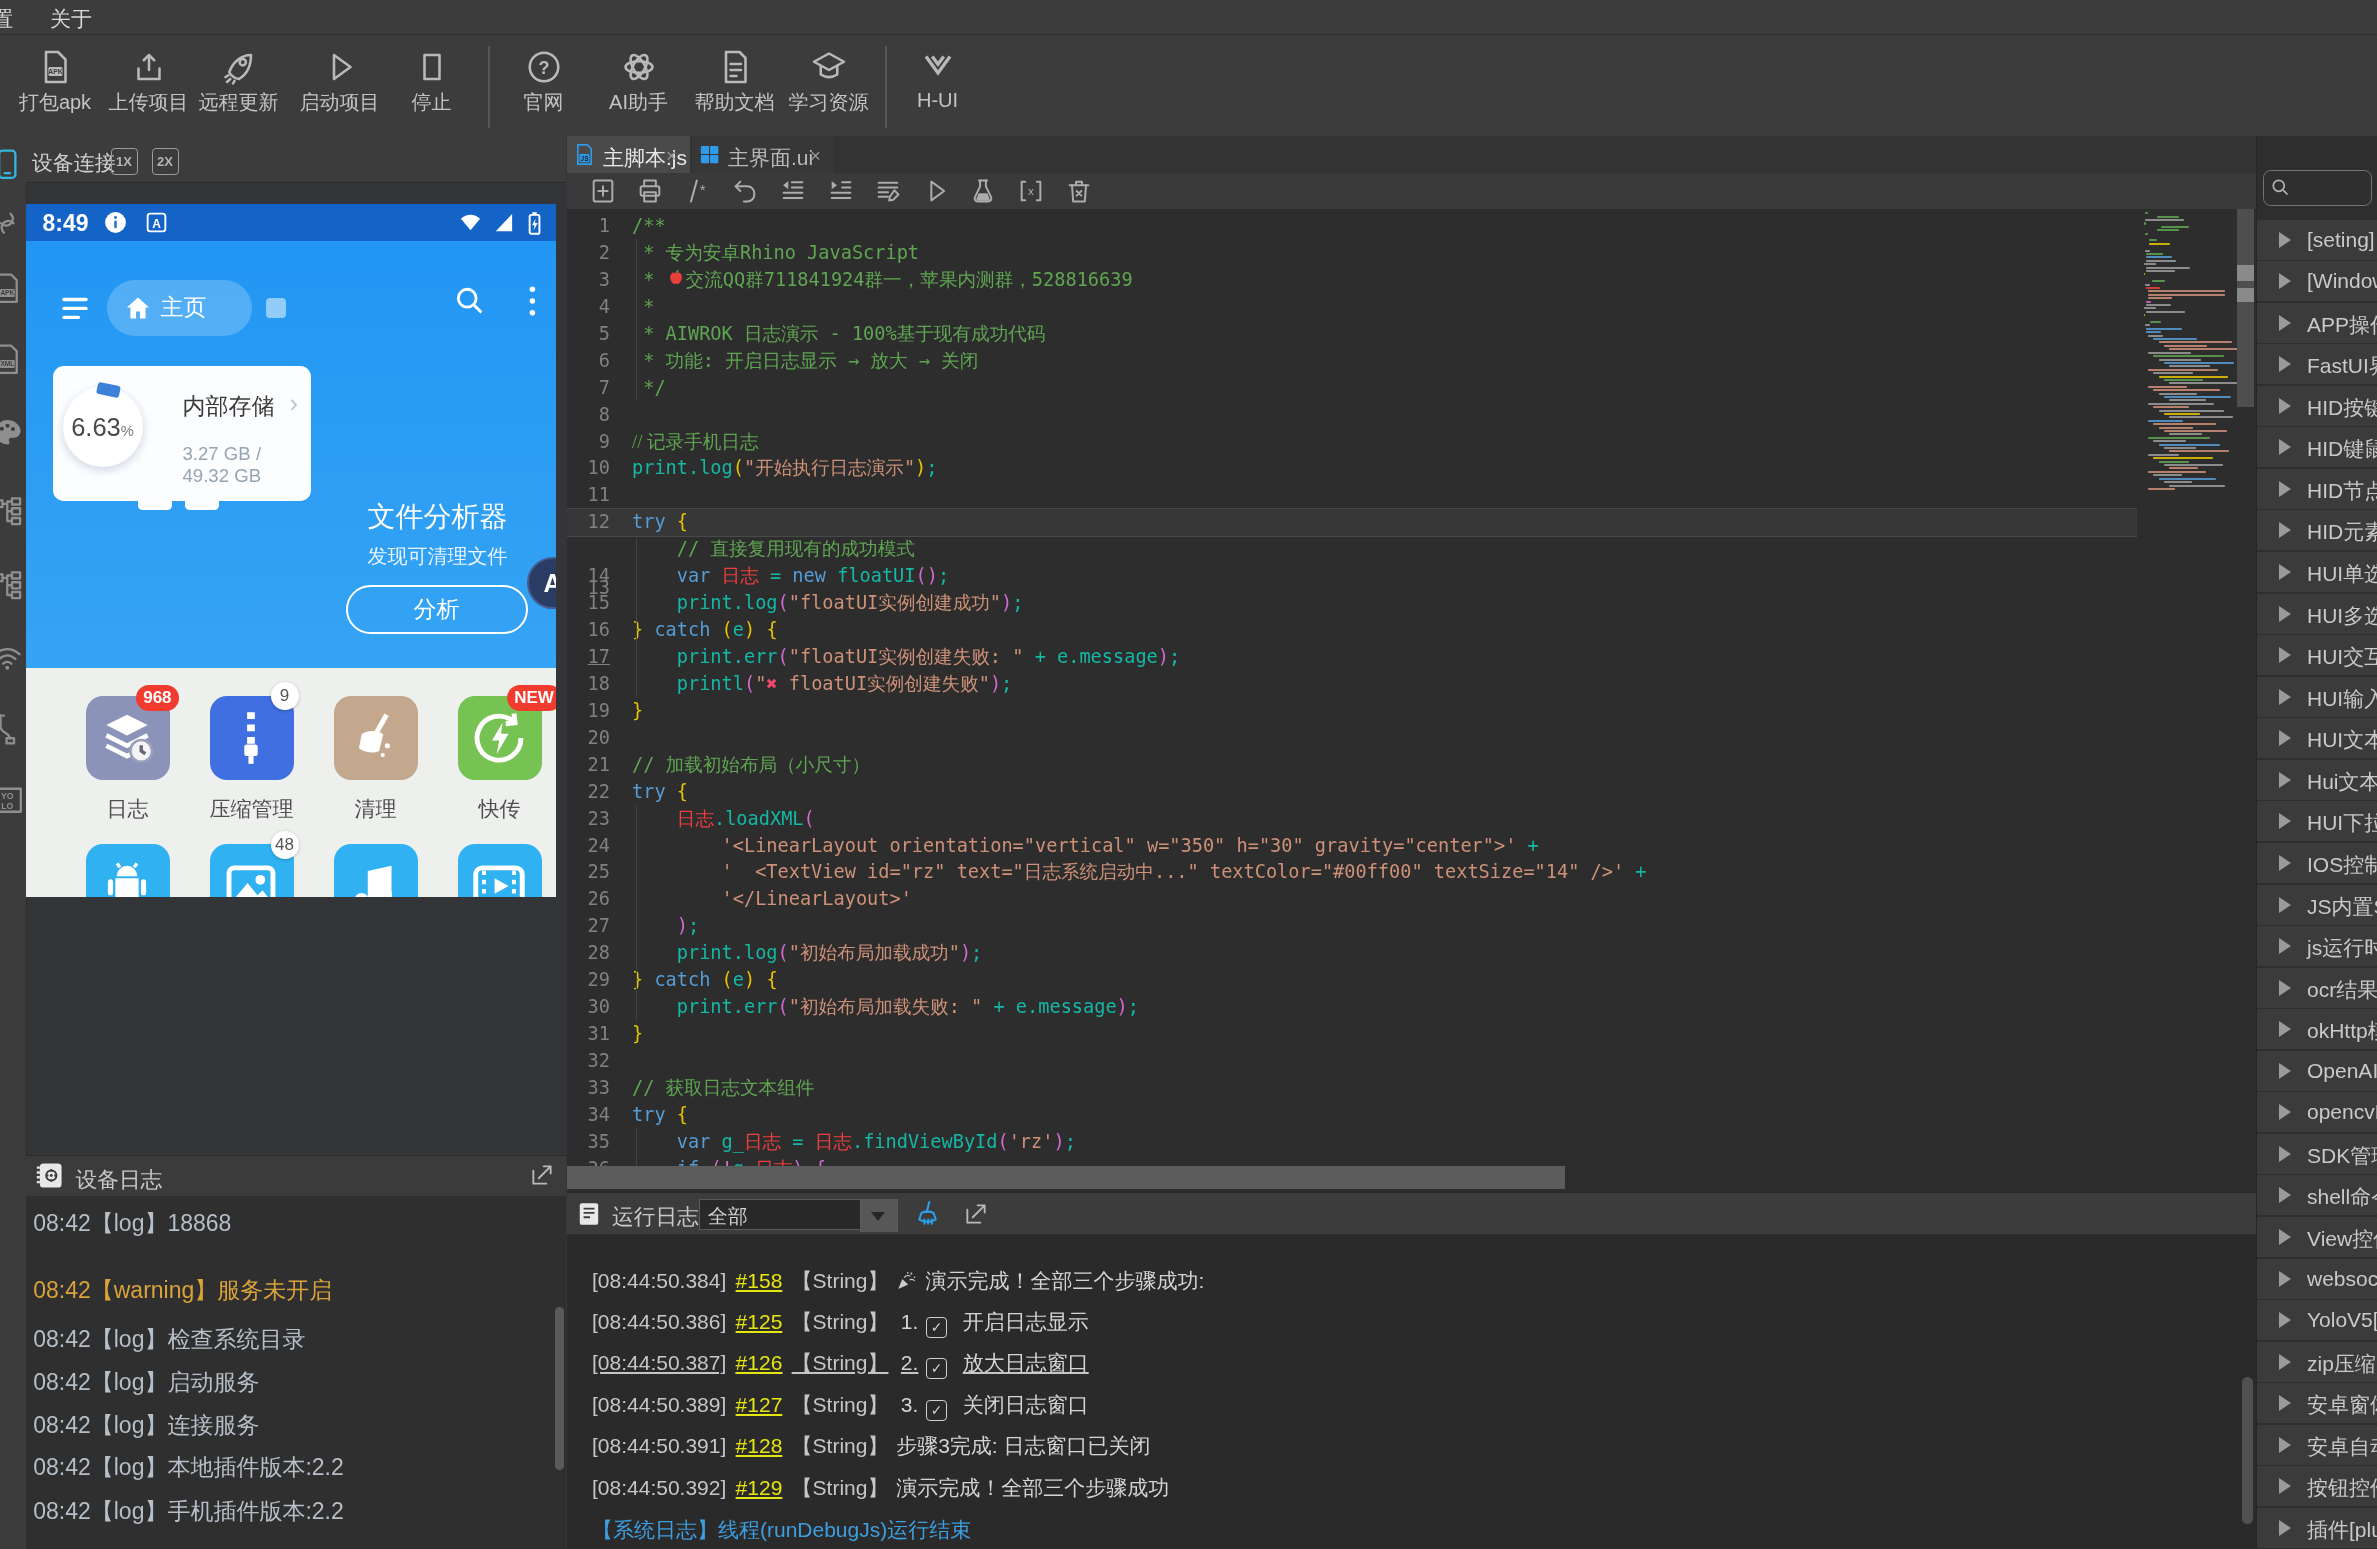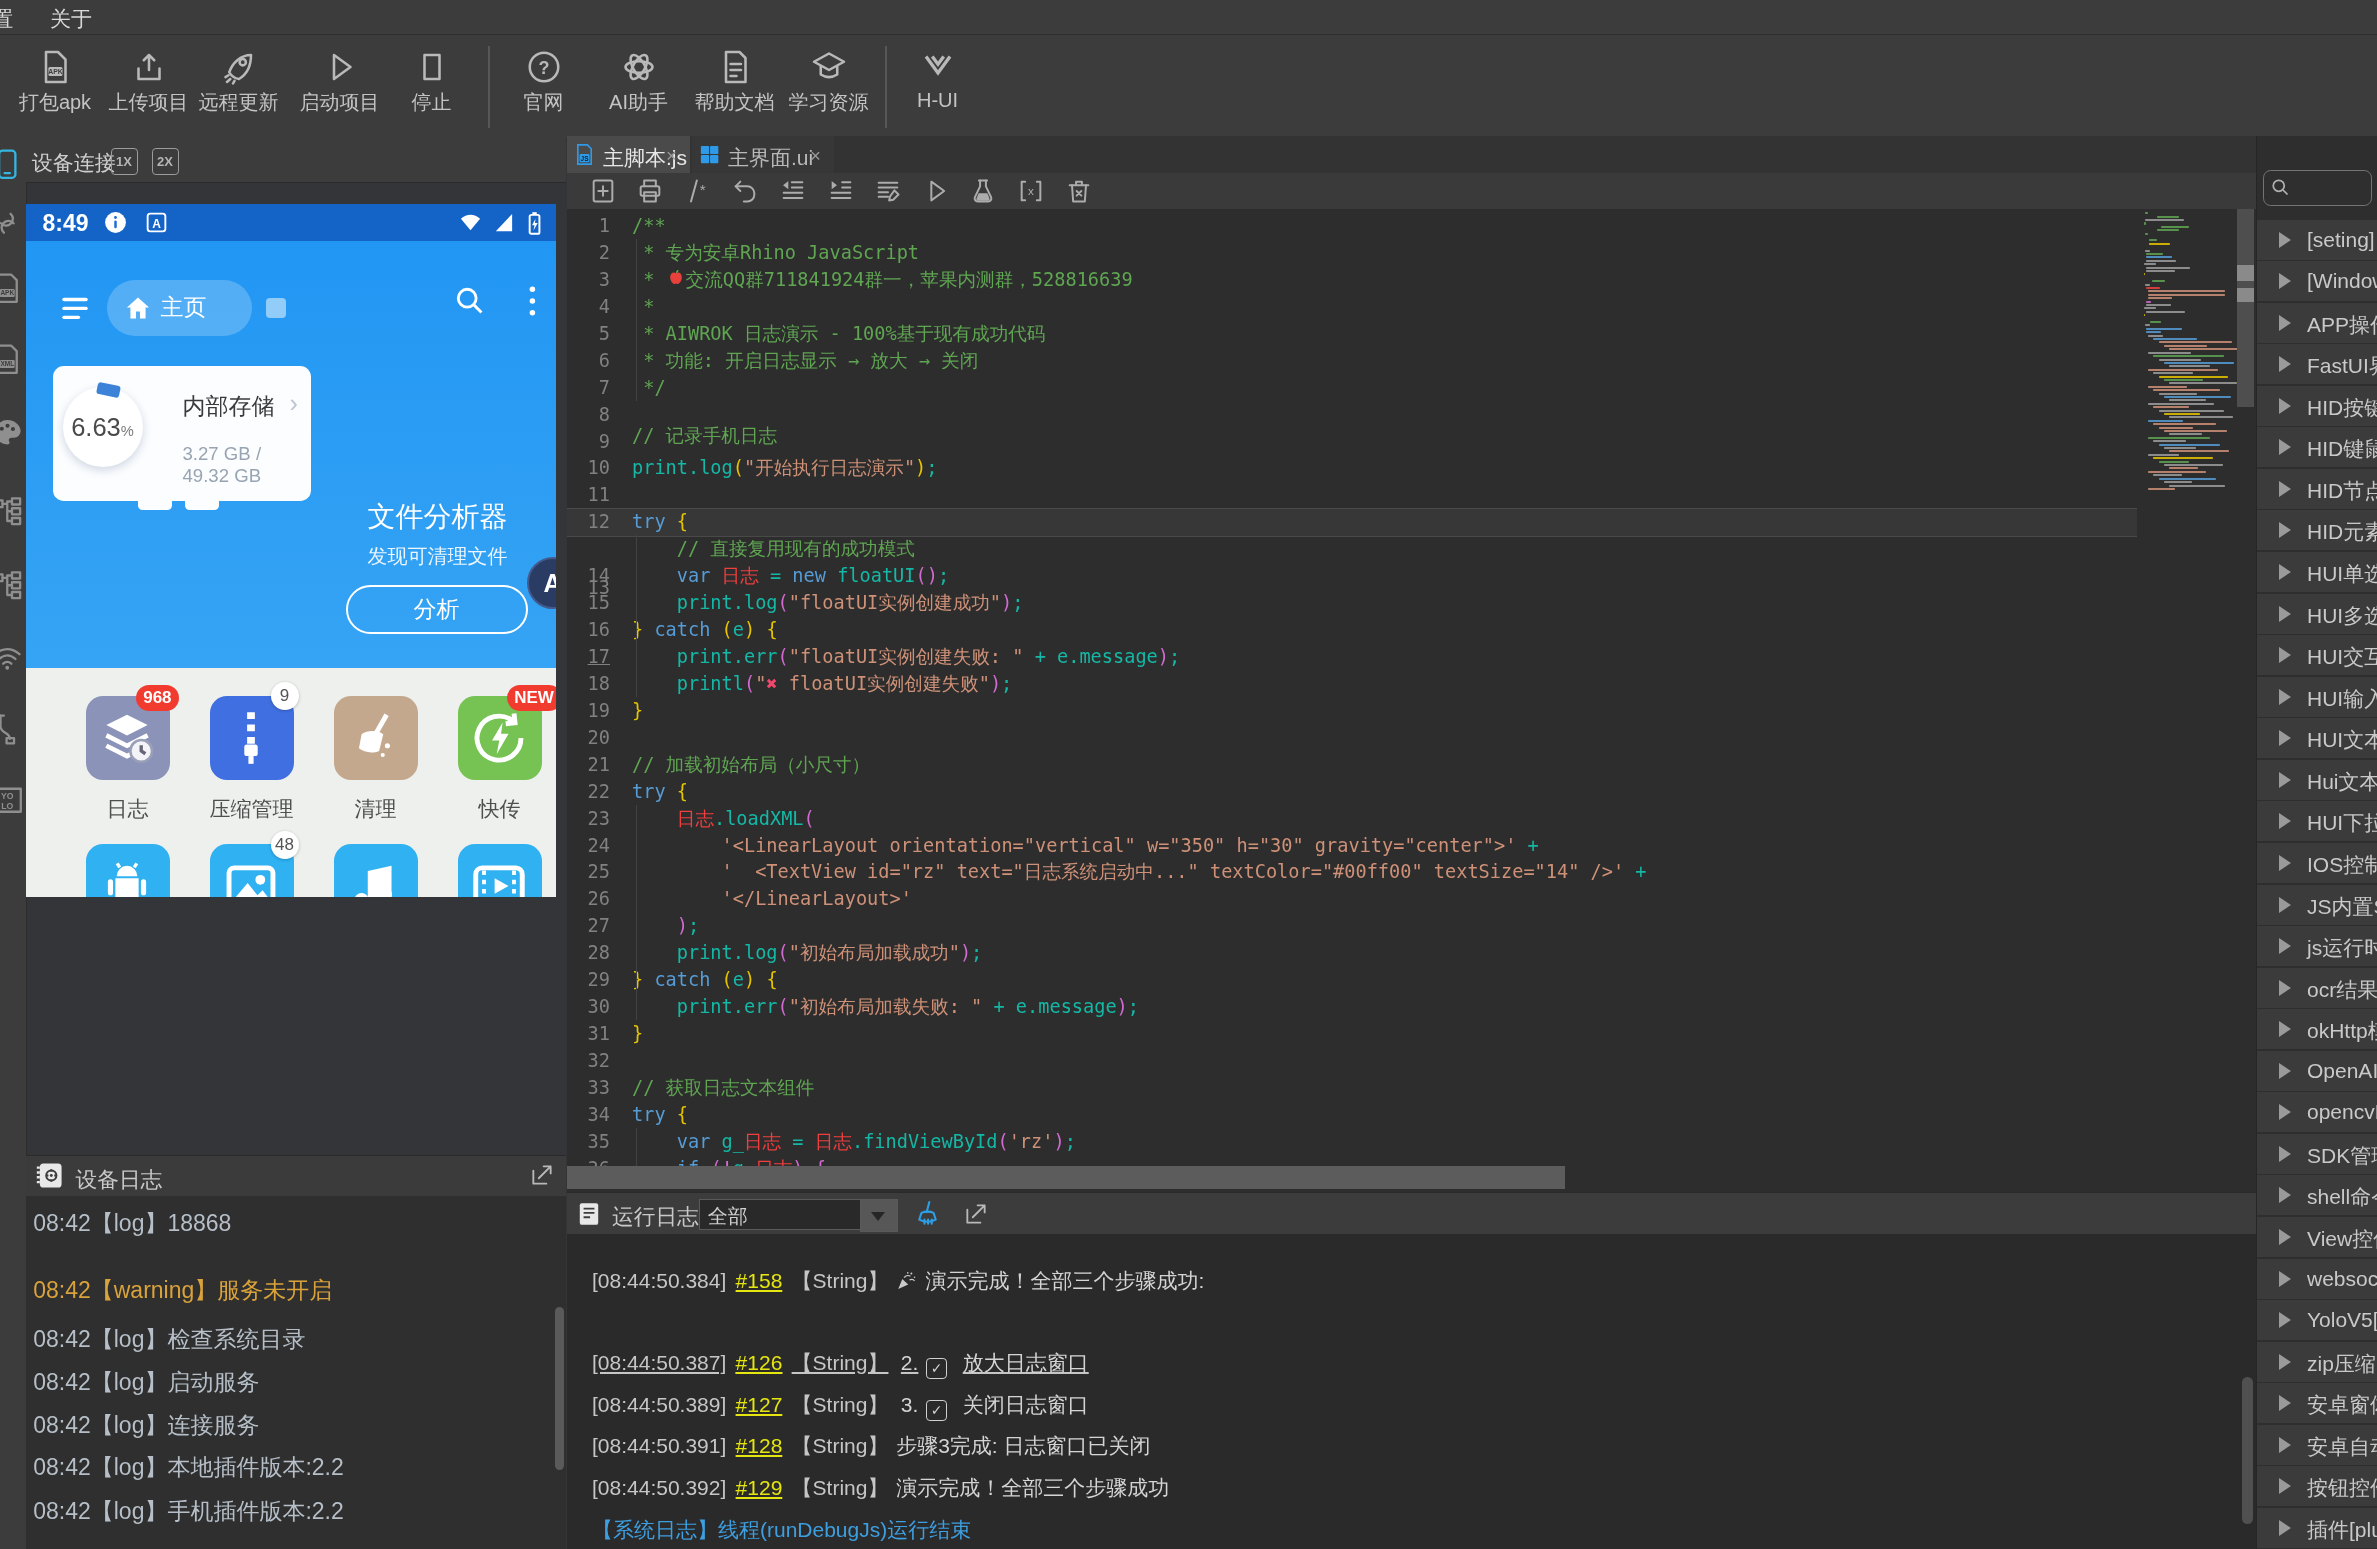--- a/index.html
+++ b/index.html
@@ -686,21 +686,21 @@
         <div class="code-line" style="top: 30px;"><span class="tk-c"> * 专为安卓Rhino JavaScript</span></div>
         <div class="code-line" style="top: 57px;"><span class="tk-c"> * </span><span style="display: inline-block; width: 20px; height: 20px; vertical-align: -2.3px;"><svg viewBox="0 0 24 24">
               <path d="M12 6.2c-3.1-2-7 .1-7 4.8 0 4 3 8.2 5.4 8.2 1 0 1.6-.5 1.6-.5s.6.5 1.6.5C16 19.2 19 15 19 11c0-4.7-3.9-6.8-7-4.8z" fill="#e8413c"></path>
               <path d="M12 6.2c-.1-1.9 1-3.6 3-4.2.1 2-1 3.7-3 4.2z" fill="#57b94c"></path>
             </svg></span><span class="tk-c">交流QQ群711841924群一，苹果内测群，528816639</span></div>
         <div class="code-line" style="top: 84px;"><span class="tk-c"> *</span></div>
         <div class="code-line" style="top: 111px;"><span class="tk-c"> * AIWROK 日志演示 - 100%基于现有成功代码</span></div>
         <div class="code-line" style="top: 138px;"><span class="tk-c"> * 功能: 开启日志显示 → 放大 → 关闭</span></div>
         <div class="code-line" style="top: 165px;"><span class="tk-c"> */</span></div>
         <div class="code-line" style="top: 192px;"></div>
-        <div class="code-line" style="top: 213px;"><span class="tk-c">// 记录手机日志</span></div>
+        <div class="code-line" style="top: 219px; font-family: Liberation Serif, serif;"><span class="tk-c">// 记录手机日志</span></div>
         <div class="code-line" style="top: 245px;"><span class="tk-w">print.log</span><span class="tk-y">(</span><span class="tk-s">"开始执行日志演示"</span><span class="tk-y">)</span><span class="tk-w">;</span></div>
         <div class="code-line" style="top: 272px;"></div>
         <div class="code-line" style="top: 299px;"><span class="tk-k">try</span><span class="tk-w"> </span><span class="tk-y">{</span></div>
         <div class="code-line" style="top: 326px;"><span class="tk-w">    </span><span class="tk-c">// 直接复用现有的成功模式</span></div>
         <div class="code-line" style="top: 353px;"><span class="tk-w">    </span><span class="tk-k">var</span><span class="tk-w"> </span><span class="tk-v">日志</span><span class="tk-w"> = </span><span class="tk-k">new</span><span class="tk-w"> floatUI</span><span class="tk-m">()</span><span class="tk-w">;</span></div>
         <div class="code-line" style="top: 380px;"><span class="tk-w">    </span><span class="tk-w">print.log</span><span class="tk-m">(</span><span class="tk-s">"floatUI实例创建成功"</span><span class="tk-m">)</span><span class="tk-w">;</span></div>
         <div class="code-line" style="top: 407px;"><span class="tk-y">}</span><span class="tk-w"> </span><span class="tk-k">catch</span><span class="tk-w"> </span><span class="tk-y">(</span><span class="tk-w">e</span><span class="tk-y">)</span><span class="tk-w"> </span><span class="tk-y">{</span></div>
         <div class="code-line" style="top: 434px;"><span class="tk-w">    </span><span class="tk-w">print.err</span><span class="tk-m">(</span><span class="tk-s">"floatUI实例创建失败: "</span><span class="tk-w"> + e.message</span><span class="tk-m">)</span><span class="tk-w">;</span></div>
         <div class="code-line" style="top: 461px;"><span class="tk-w">    </span><span class="tk-w">printl</span><span class="tk-m">(</span><span class="tk-s">"</span><span class="tk-x">✖</span><span class="tk-s"> floatUI实例创建失败"</span><span class="tk-m">)</span><span class="tk-w">;</span></div>
         <div class="code-line" style="top: 488px;"><span class="tk-y">}</span></div>
@@ -841,20 +841,21 @@
 </div>
 <div class="abs" id="runlog">
   <div id="runscroll"></div>
 <div class="rl" style="top: 32.5px;"><span>[08:44:50.384]</span><span class="rid">#158</span><span>【String】</span><span style="display:inline-block;width:21.7px;height:21.7px;vertical-align:-3.9px;margin-left:7.7px"><svg viewBox="0 0 24 24">
           <path d="M7 10L2.5 21 13.5 16z" fill="#c9c9c9"></path>
           <path d="M9 8.5C11 6 14 5.5 16 7M15 11c2-1 4.5-.5 5.5 1" stroke="#c9c9c9" stroke-width="1.4" fill="none"></path>
           <circle cx="17" cy="4" r="1.1" fill="#c9c9c9"></circle>
           <circle cx="20.5" cy="8" r=".9" fill="#c9c9c9"></circle>
           <circle cx="13" cy="3.2" r=".9" fill="#c9c9c9"></circle>
         </svg></span><span class="rtx">演示完成！全部三个步骤成功:</span></div>
+    <div class="rl" style="top: 74px;"><span>[08:44:50.386]</span><span class="rid">#125</span><span>【String】</span><span class="rno">1.</span><span class="rlcheck">✓</span><span class="rtx">开启日志显示</span></div>
     <div class="rl" style="top: 115px; text-decoration: underline;"><span>[08:44:50.387]</span><span class="rid">#126</span><span>【String】</span><span class="rno">2.</span><span class="rlcheck">✓</span><span class="rtx">放大日志窗口</span></div>
     <div class="rl" style="top: 157px;"><span>[08:44:50.389]</span><span class="rid">#127</span><span>【String】</span><span class="rno">3.</span><span class="rlcheck">✓</span><span class="rtx">关闭日志窗口</span></div>
     <div class="rl" style="top: 198px;"><span>[08:44:50.391]</span><span class="rid">#128</span><span>【String】</span><span class="rtx">步骤3完成: 日志窗口已关闭</span></div>
     <div class="rl" style="top: 240px;"><span>[08:44:50.392]</span><span class="rid">#129</span><span>【String】</span><span class="rtx">演示完成！全部三个步骤成功</span></div>
     <div class="rl rl-system" style="top: 282px;">【系统日志】线程(runDebugJs)运行结束</div>
   </div>
 
 <div class="abs" id="sidebar">
   <div id="sbsearch">
     <span class="abs" style="left:6.2px;top:6.2px;width:20px;height:20px;color:#b0b0b0">

